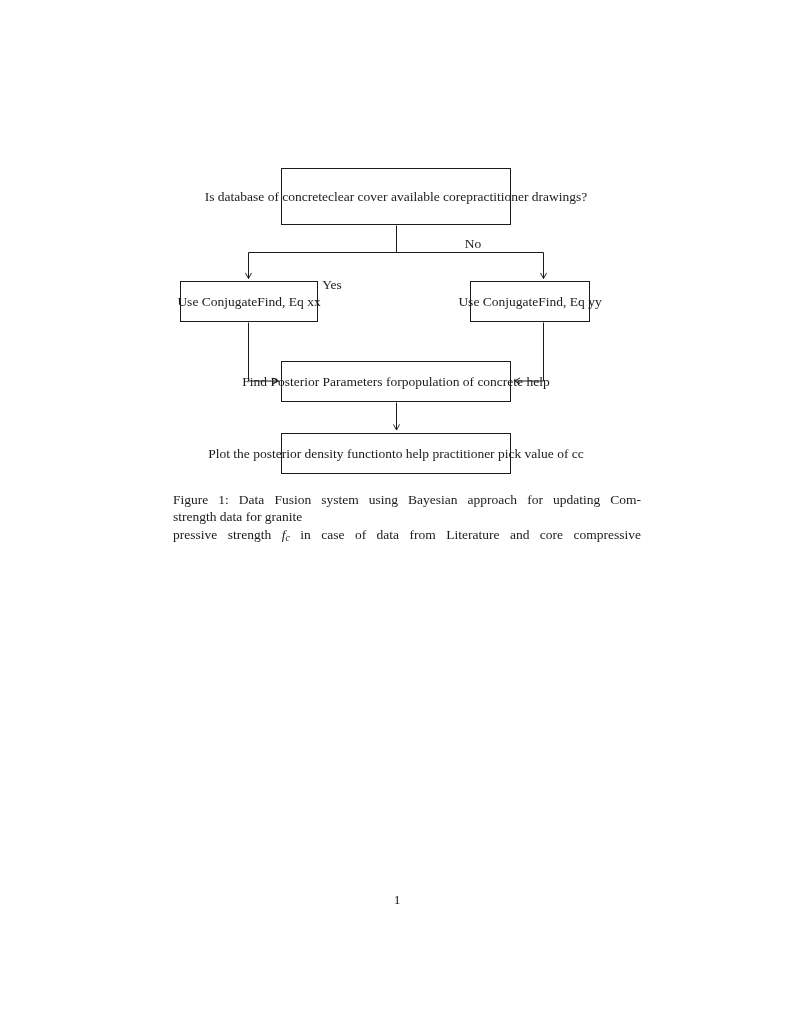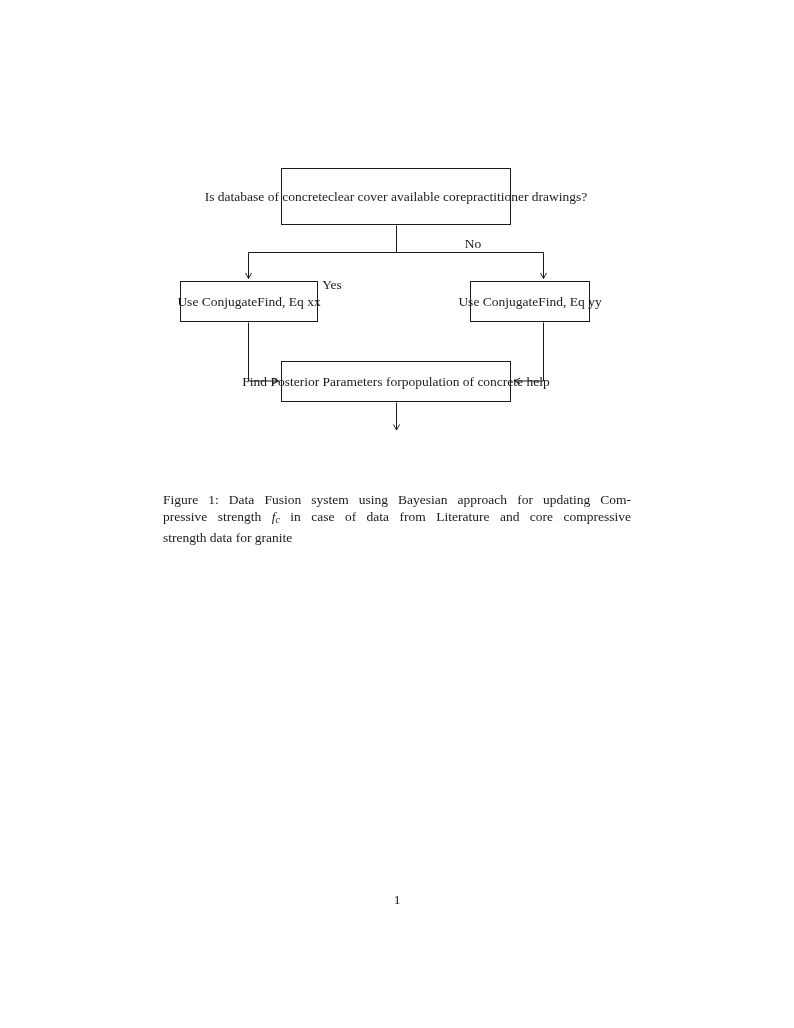--- a/index.html
+++ b/index.html
@@ -57,21 +57,21 @@
   .branch-label.yes { left: 332px; margin-top: 41px; }
   .branch-label.no  { left: 473px; }
   .caption {
     position: absolute;
     left: 163px;
     top: 491px;
     width: 468px;
     font-size: 13.5px;
     line-height: 17.3px;
   }
-  .cap-line { width: 100%; }
+  .cap-line { width: 100%; margin-left: 10px; }
   .cap-line.justify {
     text-align: justify;
     text-align-last: justify;
   }
   .math-f { font-style: italic; }
   .math-sub {
     font-style: italic;
     font-size: 10px;
     vertical-align: -2px;
   }
@@ -123,24 +123,28 @@
     <div class="box box-right">
       <span>Use Conjugate</span>
       <span>Find, Eq yy</span>
     </div>
 
     <div class="box box-middle">
       <span>Find Posterior Parameters for</span>
       <span>population of concrete help</span>
     </div>
 
+    <div class="box box-bottom">
+      <span>Plot the posterior density function</span>
+      <span>to help practitioner pick value of cc</span>
+    </div>
 
   </div>
 
   <div class="caption">
     <div class="cap-line justify">Figure 1: Data Fusion system using Bayesian approach for updating Com-</div>
+    <div class="cap-line">strength data for granite</div>
     <div class="cap-line justify"><span>pressive strength </span><span class="math-f">f</span><sub class="math-sub">c</sub><span> in case of data from Literature and core compressive</span></div>
-    <div class="cap-line">strength data for granite</div>
   </div>
 
   <div class="page-number">1</div>
 
 </div>
 
 </body></html>

